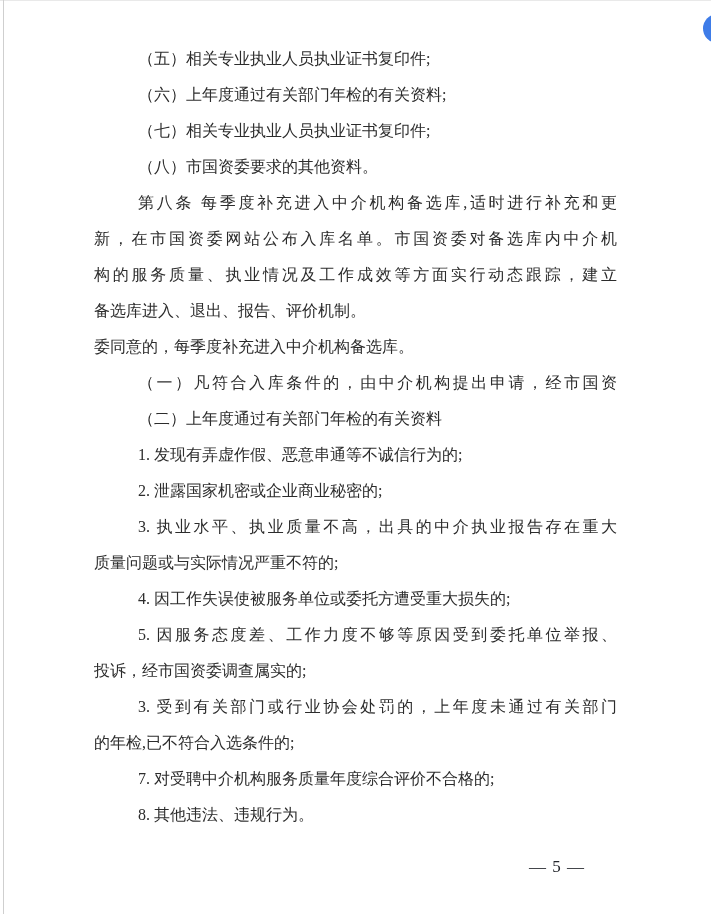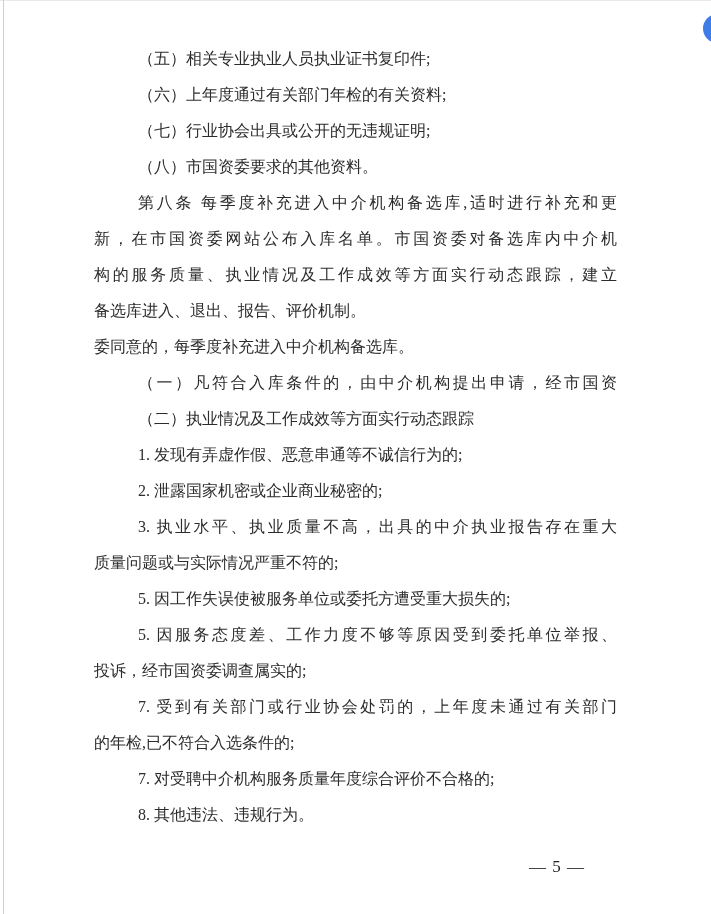--- a/index.html
+++ b/index.html
@@ -44,36 +44,36 @@
 <body style="background: rgb(255, 255, 255);">
 
 <div class="page-root">
   <div class="top-line" style="background: rgb(233, 233, 233);"></div>
   <div class="left-line" style="background: rgb(207, 207, 207);"></div>
   <div class="fab" style="background: rgb(62, 124, 232);"></div>
 
   <div class="textblock" id="textblock" style="color: rgb(44, 44, 44);">
       <div class="doc-line indent">（五）相关专业执业人员执业证书复印件;</div>
       <div class="doc-line indent">（六）上年度通过有关部门年检的有关资料;</div>
-      <div class="doc-line indent">（七）行业协会出具或公开的无违规证明;</div>
+      <div class="doc-line indent">（七）相关专业执业人员执业证书复印件;</div>
       <div class="doc-line indent">（八）市国资委要求的其他资料。</div>
       <div class="doc-line indent justify">第八条 每季度补充进入中介机构备选库,适时进行补充和更</div>
       <div class="doc-line justify">新，在市国资委网站公布入库名单。市国资委对备选库内中介机</div>
       <div class="doc-line justify">构的服务质量、执业情况及工作成效等方面实行动态跟踪，建立</div>
       <div class="doc-line">备选库进入、退出、报告、评价机制。</div>
       <div class="doc-line">委同意的，每季度补充进入中介机构备选库。</div>
       <div class="doc-line indent justify">（一）凡符合入库条件的，由中介机构提出申请，经市国资</div>
-      <div class="doc-line indent">（二）执业情况及工作成效等方面实行动态跟踪</div>
+      <div class="doc-line indent">（二）上年度通过有关部门年检的有关资料</div>
       <div class="doc-line indent">1. 发现有弄虚作假、恶意串通等不诚信行为的;</div>
       <div class="doc-line indent">2. 泄露国家机密或企业商业秘密的;</div>
       <div class="doc-line indent justify">3. 执业水平、执业质量不高，出具的中介执业报告存在重大</div>
       <div class="doc-line">质量问题或与实际情况严重不符的;</div>
-      <div class="doc-line indent">5. 因工作失误使被服务单位或委托方遭受重大损失的;</div>
+      <div class="doc-line indent">4. 因工作失误使被服务单位或委托方遭受重大损失的;</div>
       <div class="doc-line indent justify">5. 因服务态度差、工作力度不够等原因受到委托单位举报、</div>
       <div class="doc-line">投诉，经市国资委调查属实的;</div>
-      <div class="doc-line indent justify">7. 受到有关部门或行业协会处罚的，上年度未通过有关部门</div>
+      <div class="doc-line indent justify">3. 受到有关部门或行业协会处罚的，上年度未通过有关部门</div>
       <div class="doc-line">的年检,已不符合入选条件的;</div>
       <div class="doc-line indent">7. 对受聘中介机构服务质量年度综合评价不合格的;</div>
       <div class="doc-line indent">8. 其他违法、违规行为。</div>
     </div>
 
   <div class="footer">— 5 —</div>
 </div>
 
 </body></html>

